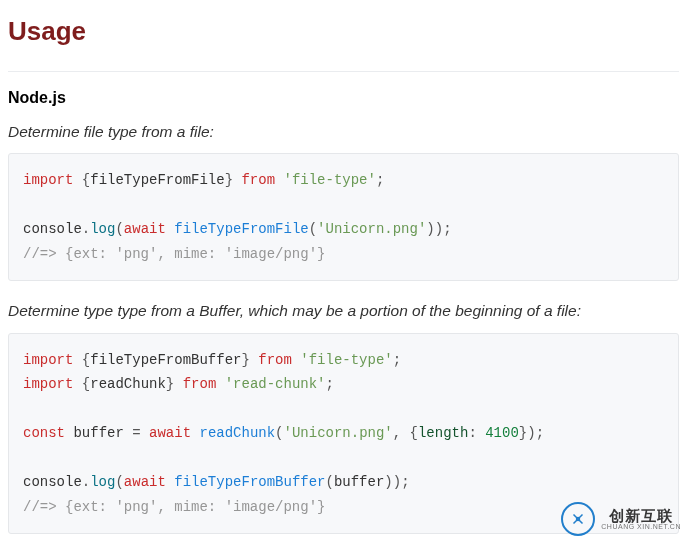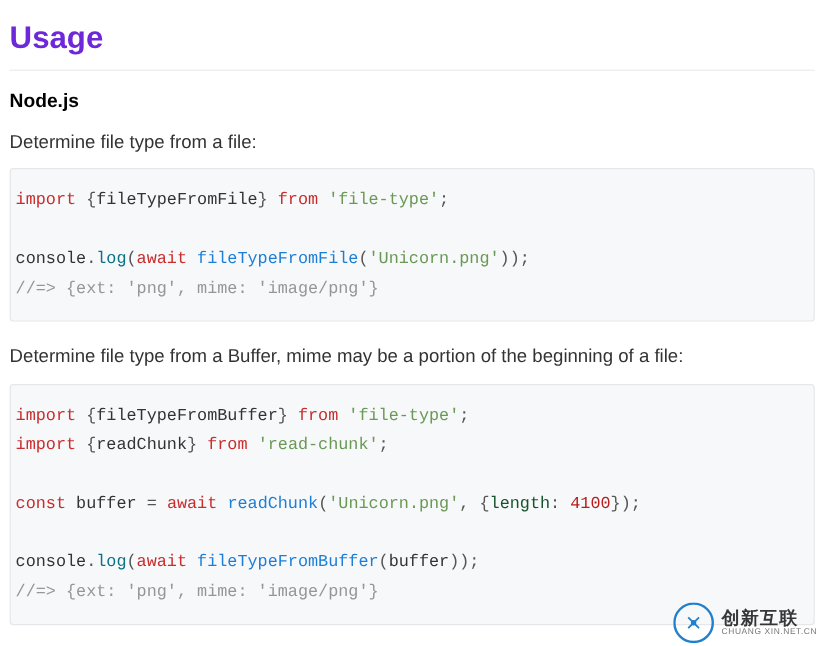--- a/index.html
+++ b/index.html
@@ -10,56 +10,57 @@
     background: #fff;
     font-size: 15px;
     line-height: 1.5;
     width: 687px;
     box-sizing: border-box;
   }
   h2.usage {
     font-size: 26px;
     font-weight: 700;
     margin: 4px 0 4px 0;
-    padding-bottom: 7px;
+    padding-bottom: 20px;
     border-bottom: 1px solid #eaecef;
-    color: #6d28d9;
+    color: #7f1d1d;
   }
   h4.subhead {
     font-size: 16px;
     font-weight: 700;
     margin: 14px 0 8px 0;
     color: #000000;
   }
   p.lead {
     margin: 10px 0 10px 0;
     color: #333;
     font-size: 15.5px;
+    font-style: italic;
   }
   pre.codeblock {
     background: #f7f8fa;
     border: 1px solid #e5e7ea;
     border-radius: 3px;
-    padding: 14px 4px;
+    padding: 14px 14px;
     margin: 6px 0 18px 0;
     font-family: "SFMono-Regular", Consolas, "Liberation Mono", Menlo, monospace;
     font-size: 14px;
     line-height: 1.75;
     white-space: pre;
     overflow-x: auto;
     color: #333;
   }
   .kw { color: #c92c2c; }       
   .fn { color: #1c7ed6; }       
   .fn2 { color: #0b7285; }      
   .str { color: #6a9955; }      
   .prop { color: #14532d; }
   .punct { color: #555; }
   .lit { color: #969696; }      
-  .num { color: #b91c1c; }      
+  .num { color: #15803d; }      
   .ident { color: #333; }
 
   
   .watermark {
     position: fixed;
     right: 6px;
     bottom: 2px;
     display: flex;
     align-items: center;
     gap: 6px;
@@ -74,20 +75,21 @@
     position: relative;
     display: flex;
     align-items: center;
     justify-content: center;
   }
   .wm-logo svg { display:block; }
   .wm-text {
     display: flex;
     flex-direction: column;
     line-height: 1;
+    text-align: center;
   }
   .wm-text .big {
     font-size: 15px;
     font-weight: 700;
     color: #222;
     letter-spacing: 1px;
   }
   .wm-text .small {
     font-size: 7px;
     color: #666;
@@ -101,21 +103,21 @@
 
 <h4 class="subhead">Node.js</h4>
 
 <p class="lead">Determine file type from a file:</p>
 
 <pre class="codeblock"><span class="kw">import</span> <span class="punct">{</span><span class="ident">fileTypeFromFile</span><span class="punct">}</span> <span class="kw">from</span> <span class="str">'</span><span class="str">file-type</span><span class="str">'</span><span class="punct">;</span>
 
 <span class="ident">console</span><span class="punct">.</span><span class="fn2">log</span><span class="punct">(</span><span class="kw">await</span> <span class="fn">fileTypeFromFile</span><span class="punct">(</span><span class="str">'</span><span class="str">Unicorn.png</span><span class="str">'</span><span class="punct">)</span><span class="punct">)</span><span class="punct">;</span>
 <span class="lit">//=&gt; {ext: 'png', mime: 'image/png'}</span></pre>
 
-<p class="lead">Determine file type from a Buffer, mime may be a portion of the beginning of a file:</p>
+<p class="lead">Determine type type from a Buffer, which may be a portion of the beginning of a file:</p>
 
 <pre class="codeblock"><span class="kw">import</span> <span class="punct">{</span><span class="ident">fileTypeFromBuffer</span><span class="punct">}</span> <span class="kw">from</span> <span class="str">'</span><span class="str">file-type</span><span class="str">'</span><span class="punct">;</span>
 <span class="kw">import</span> <span class="punct">{</span><span class="ident">readChunk</span><span class="punct">}</span> <span class="kw">from</span> <span class="str">'</span><span class="str">read-chunk</span><span class="str">'</span><span class="punct">;</span>
 
 <span class="kw">const</span> <span class="ident">buffer</span> <span class="punct">=</span> <span class="kw">await</span> <span class="fn">readChunk</span><span class="punct">(</span><span class="str">'</span><span class="str">Unicorn.png</span><span class="str">'</span><span class="punct">,</span> <span class="punct">{</span><span class="prop">length</span><span class="punct">:</span> <span class="num">4100</span><span class="punct">}</span><span class="punct">)</span><span class="punct">;</span>
 
 <span class="ident">console</span><span class="punct">.</span><span class="fn2">log</span><span class="punct">(</span><span class="kw">await</span> <span class="fn">fileTypeFromBuffer</span><span class="punct">(</span><span class="ident">buffer</span><span class="punct">)</span><span class="punct">)</span><span class="punct">;</span>
 <span class="lit">//=&gt; {ext: 'png', mime: 'image/png'}</span></pre>
 
 <div class="watermark">

